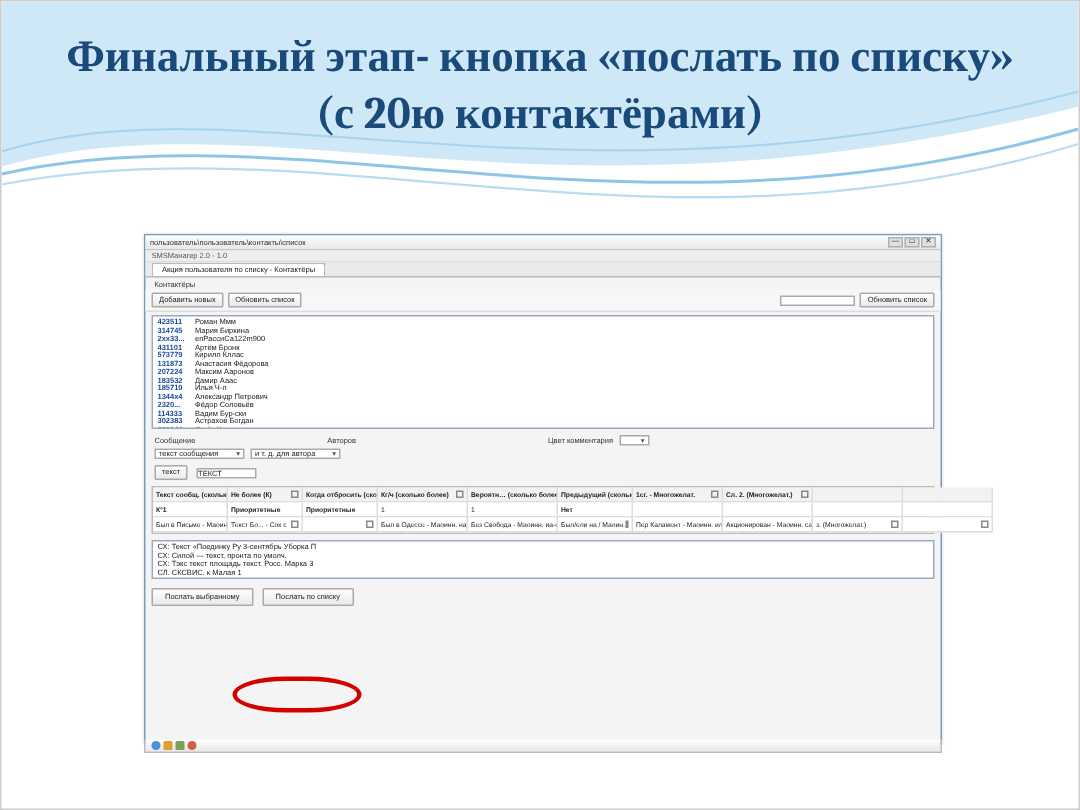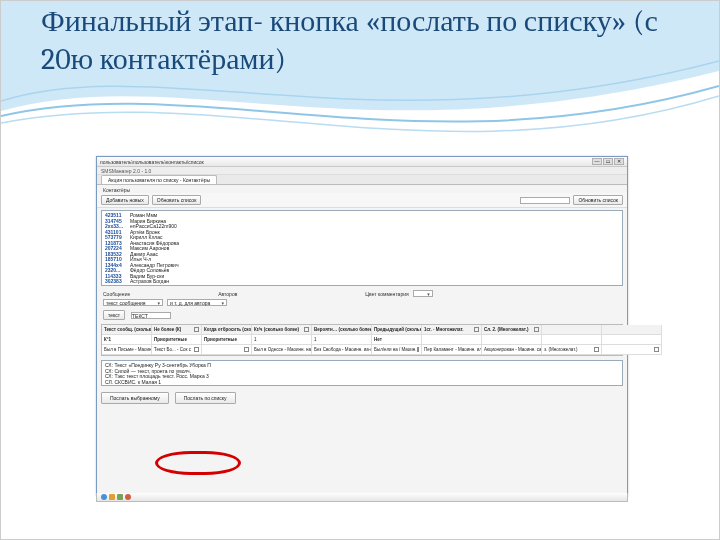--- a/index.html
+++ b/index.html
@@ -11,26 +11,26 @@
     border: 1px solid #ccc;
   }
   .waves {
     position: absolute; top: 0; left: 0; width: 100%; height: 140px;
     z-index: 0;
     overflow: hidden;
   }
   .waves svg { width: 100%; height: 100%; }
   .title {
     position: relative; z-index: 1;
-    text-align: left;
-    padding: 2px 40px 0 40px;
+    text-align: center;
+    padding: 18px 40px 0 40px;
     font-size: 30px;
     line-height: 1.25;
     color: #1a4a7a;
-    font-weight: 400;
+    font-weight: 700;
     font-family: Cambria, Georgia, serif;
   }
   .appwin {
     position: absolute;
     left: 95px; top: 155px;
     width: 532px; height: 340px;
     border: 1px solid #7a9ac0;
     background: #f4f4f4;
     font-size: 5px;
     color: #222;

